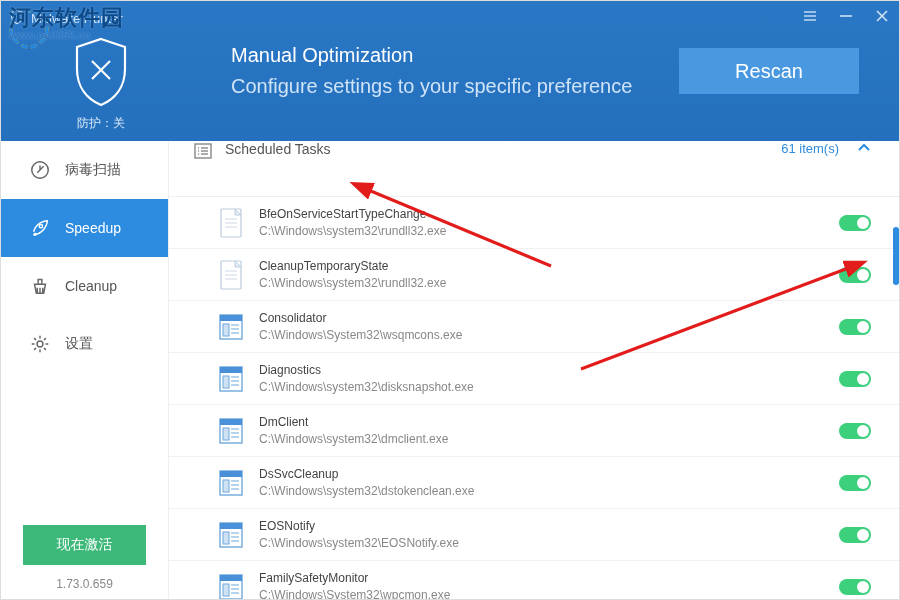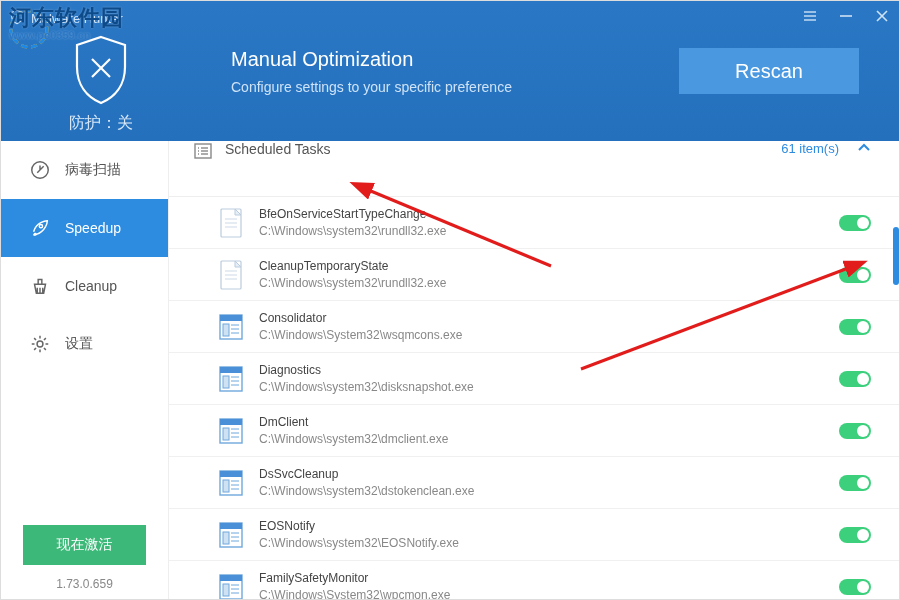--- a/index.html
+++ b/index.html
@@ -9,25 +9,25 @@
 .header { height: 140px; background: linear-gradient(180deg, #2a77c5 0%, #2470bd 100%); position: relative; display: flex; color: #fff; }
 .header-sidebar { width: 200px; display: flex; flex-direction: column; align-items: center; justify-content: center; padding-top: 25px; position: relative; }
 .titlebar { position: absolute; top: 8px; left: 8px; display: flex; align-items: center; gap: 6px; font-size: 13px; color: #cfe3f7; }
 .titlebar svg { width: 16px; height: 16px; }
 .watermark { position: absolute; top: 2px; left: 8px; font-size: 22px; font-weight: bold; color: #0d4a8a; letter-spacing: 1px; z-index: 5; text-shadow: 0 0 2px rgba(255,255,255,0.3); }
 .watermark .sub { font-size: 11px; color: #2a77c5; display: block; margin-top: -4px; letter-spacing: 0; }
 .watermark-circle { position: absolute; top: 6px; left: 6px; width: 44px; height: 44px; z-index: 4; }
 
 .shield { width: 64px; height: 74px; display: flex; align-items: center; justify-content: center; }
 .shield svg { width: 64px; height: 74px; }
-.protect-status { font-size: 16px; color: #d9e9f8; margin-top: 6px; }
+.protect-status { font-size: 12px; color: #d9e9f8; margin-top: 6px; }
 
 .header-main { flex: 1; display: flex; align-items: center; justify-content: space-between; padding: 0 40px 0 30px; }
 .header-title h2 { font-size: 20px; font-weight: 500; color: #fff; margin-bottom: 8px; }
-.header-title p { font-size: 14px; color: #cfe3f7; }
+.header-title p { font-size: 20px; color: #cfe3f7; }
 
 .rescan-btn { background: #4a99e0; border: none; color: #fff; width: 180px; height: 46px; font-size: 20px; cursor: pointer; }
 
 .window-controls { position: absolute; top: 8px; right: 10px; display: flex; gap: 22px; color: #cfe3f7; align-items: center; }
 .window-controls span { cursor: pointer; font-size: 16px; line-height: 1; }
 .window-controls .menu-icon svg, .window-controls .min-icon svg, .window-controls .close-icon svg { width: 14px; height: 14px; }
 
 
 .body { display: flex; height: 460px; }
 .sidebar { width: 168px; background: #fff; display: flex; flex-direction: column; border-right: 1px solid #eee; }

